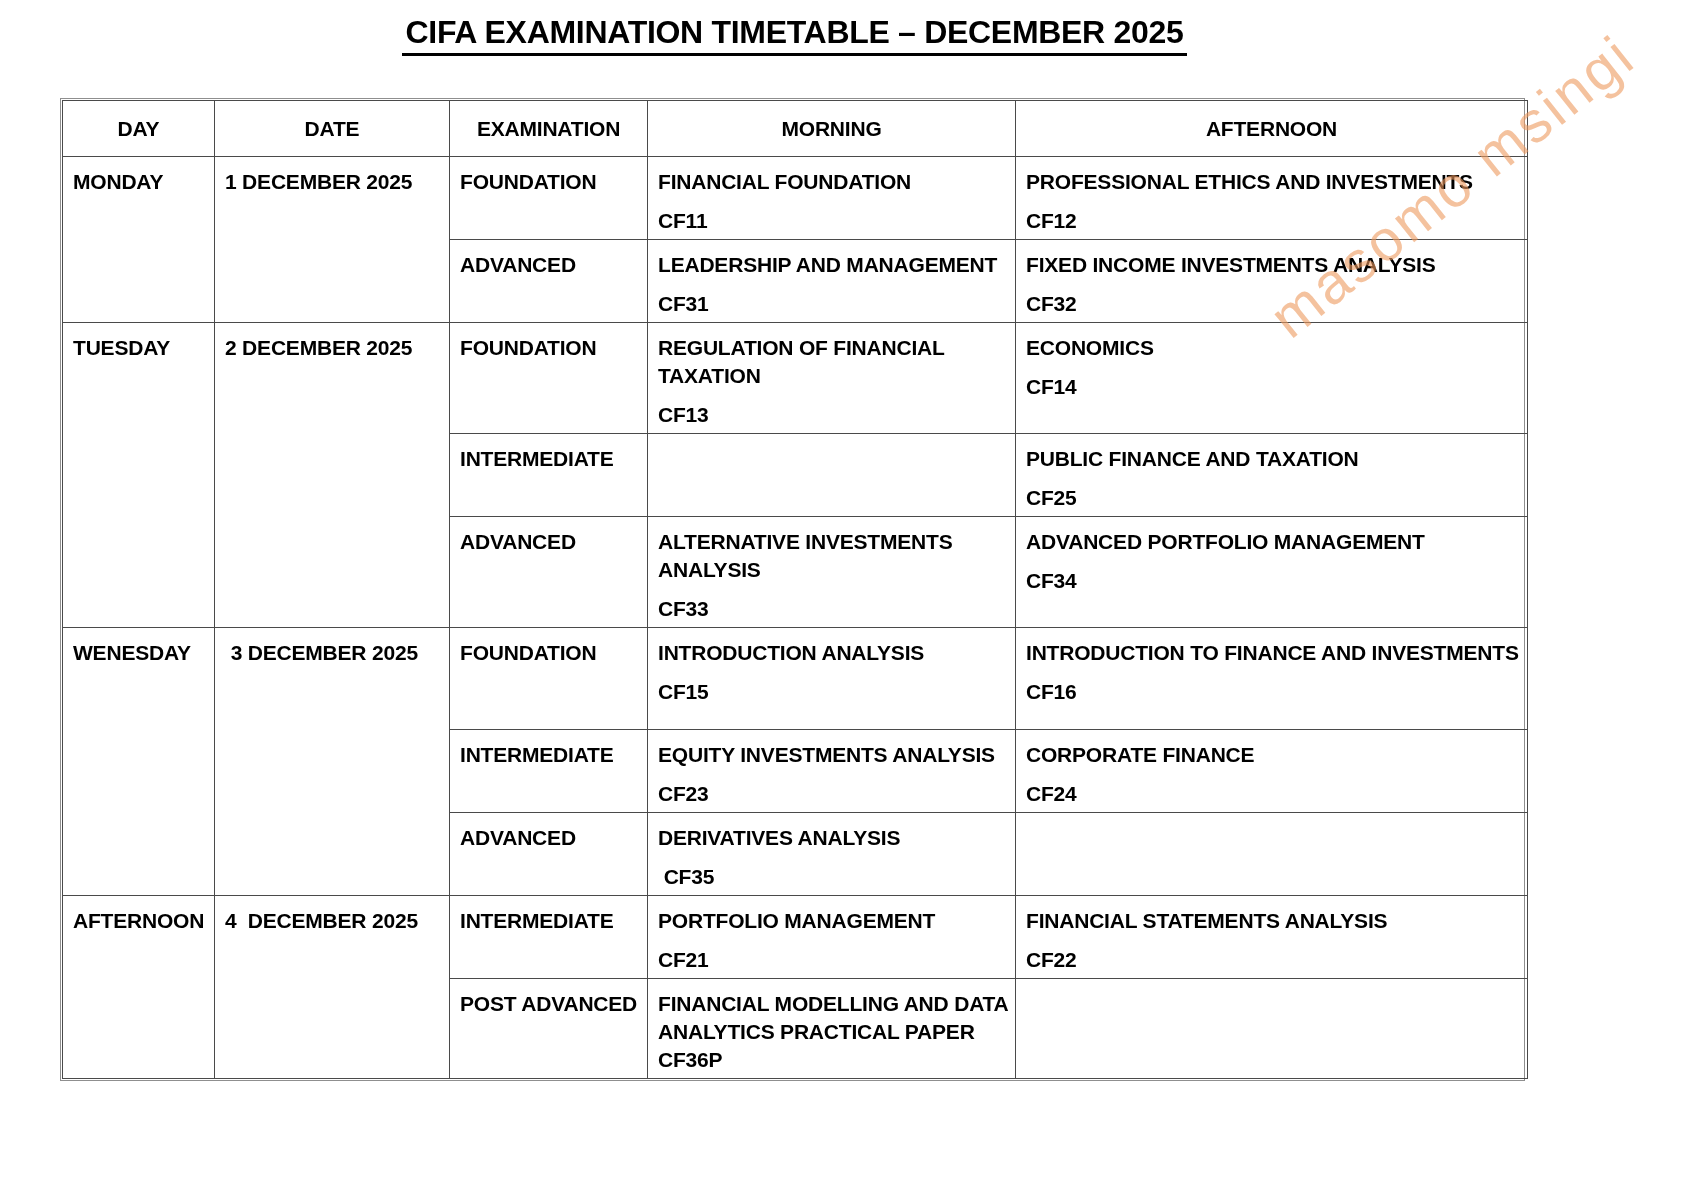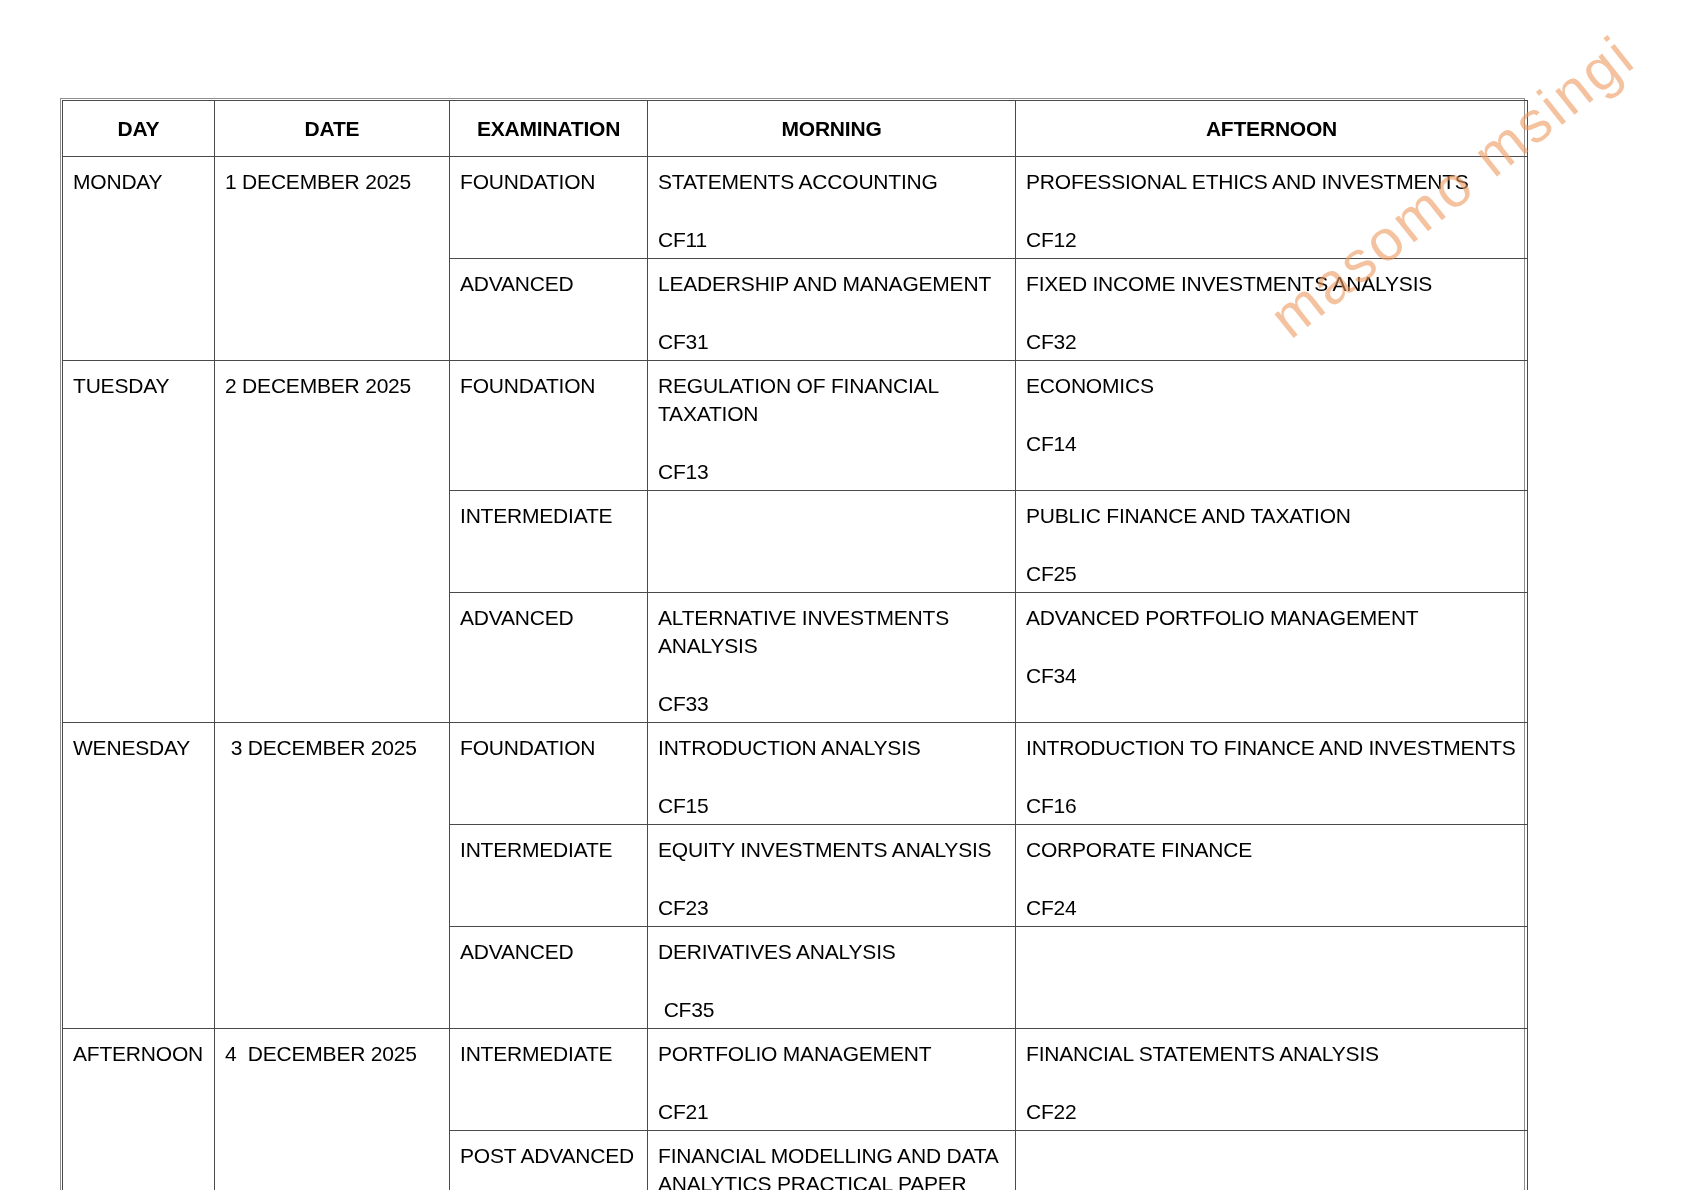--- a/index.html
+++ b/index.html
@@ -52,23 +52,24 @@
   table.timetable th {
     font-weight: bold;
     text-align: center;
     vertical-align: middle;
     height: 56px;
     padding: 2px;
   }
   table.timetable td {
     padding: 11px 5px 4px 10px;
     line-height: 28px;
+    font-weight: bold;
   }
   td.date-cell, .course-title, .course-code { white-space: pre-wrap; }
-  .course-code { margin-top: 30px; }
+  .course-code { margin-top: 11px; }
   .notes {
     position: absolute;
     left: 38px;
     top: 1002px;
     width: 1320px;
     display: grid;
     grid-template-columns: 92px 86px auto;
     font-size: 21px;
     font-weight: bold;
     line-height: 29px;
@@ -86,20 +87,23 @@
     white-space: nowrap;
     z-index: 10;
     pointer-events: none;
   }
 </style>
 </head>
 <body>
 
 <div class="page">
 
+  <div class="doc-title">
+    <span class="underlined">CIFA EXAMINATION TIMETABLE – DECEMBER 2025</span>
+  </div>
 
   <div class="tbl-wrap">
     <table class="timetable">
       <colgroup>
         <col style="width:152px">
           <col style="width:235px">
           <col style="width:198px">
           <col style="width:368px">
           <col style="width:512px">
       </colgroup>
@@ -112,21 +116,21 @@
           <th>AFTERNOON</th>
         </tr>
       </thead>
       <tbody>
 
         <tr style="height:78px">
           <td rowspan="2" class="day-cell">MONDAY</td>
           <td rowspan="2" class="date-cell">1 DECEMBER 2025</td>
           <td>FOUNDATION</td>
           <td>
-            <div class="course-title">STATEMENTS ACCOUNTING</div>
+            <div class="course-title">FINANCIAL FOUNDATION</div>
             <div class="course-code">CF11</div>
           </td>
           <td>
             <div class="course-title">PROFESSIONAL ETHICS AND INVESTMENTS</div>
             <div class="course-code">CF12</div>
           </td>
         </tr>
         <tr style="height:82px">
           <td>ADVANCED</td>
           <td>

